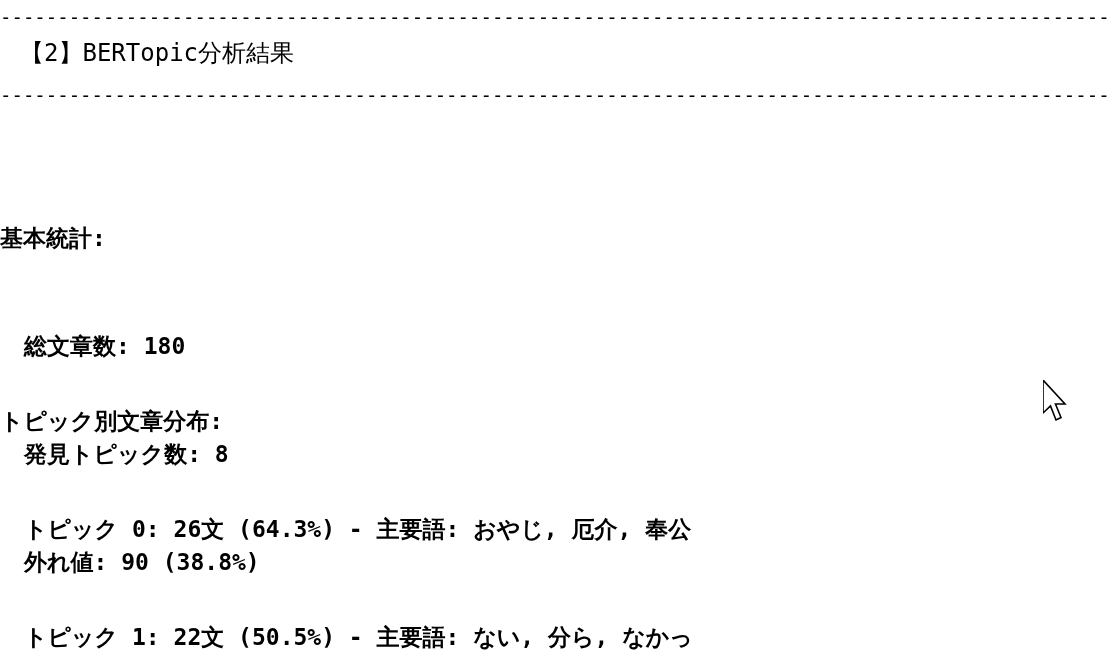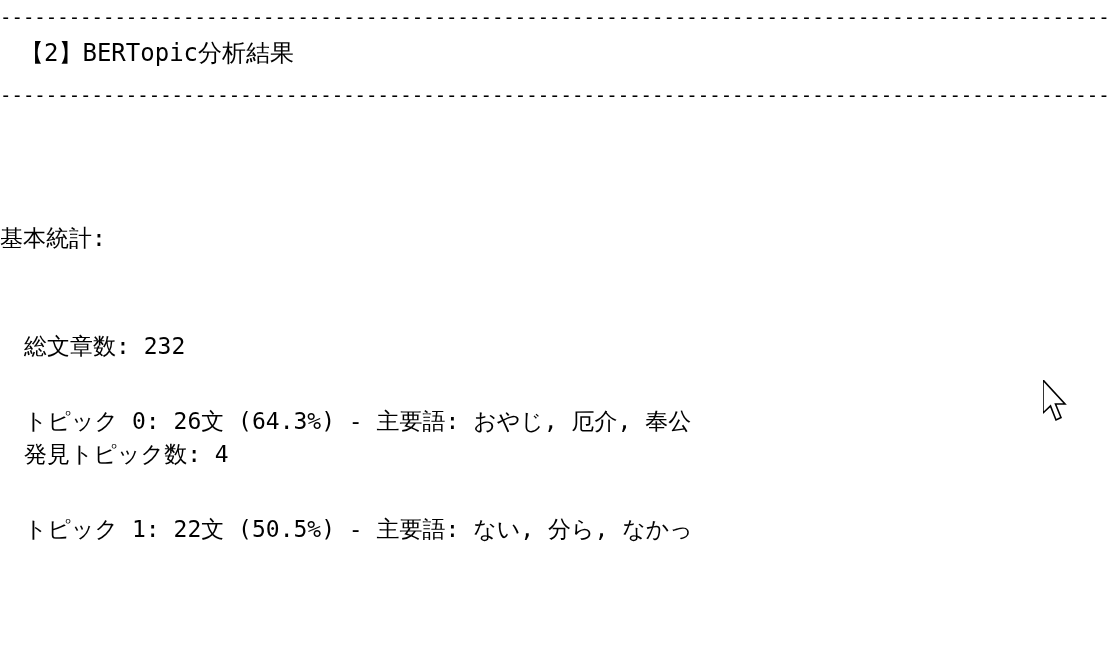--- a/index.html
+++ b/index.html
@@ -66,20 +66,21 @@
     left: 0;
   }
   .dist-block {
     top: 331px;
     left: 0;
   }
   .line {
     white-space: pre;
     display: block;
     height: 36px;
+    font-weight: bold;
   }
   .indent1 {
     padding-left: 24px;
   }
   .cursor {
     position: absolute;
     left: 1043px;
     top: 380px;
     width: 26px;
     height: 42px;
@@ -92,25 +93,27 @@
 <div class="console">
 
   <div class="rule rule-top">--------------------------------------------------------------------------------------------------</div>
 
   <div class="section-title">【2】BERTopic分析結果</div>
 
   <div class="rule rule-bottom">--------------------------------------------------------------------------------------------------</div>
 
   <div class="block stats-block">
     <span class="line">基本統計:</span>
-    <span class="line indent1">総文章数: 232</span>
-    <span class="line indent1">発見トピック数: 4</span>
+    <span class="line indent1">総文章数: 180</span>
+    <span class="line indent1">発見トピック数: 8</span>
+    <span class="line indent1">外れ値: 90 (38.8%)</span>
   </div>
 
   <div class="block dist-block">
+    <span class="line">トピック別文章分布:</span>
     <span class="line indent1">トピック 0: 26文 (64.3%) - 主要語: おやじ, 厄介, 奉公</span>
     <span class="line indent1">トピック 1: 22文 (50.5%) - 主要語: ない, 分ら, なかっ</span>
     
     
     
     
     
     
   </div>
 

